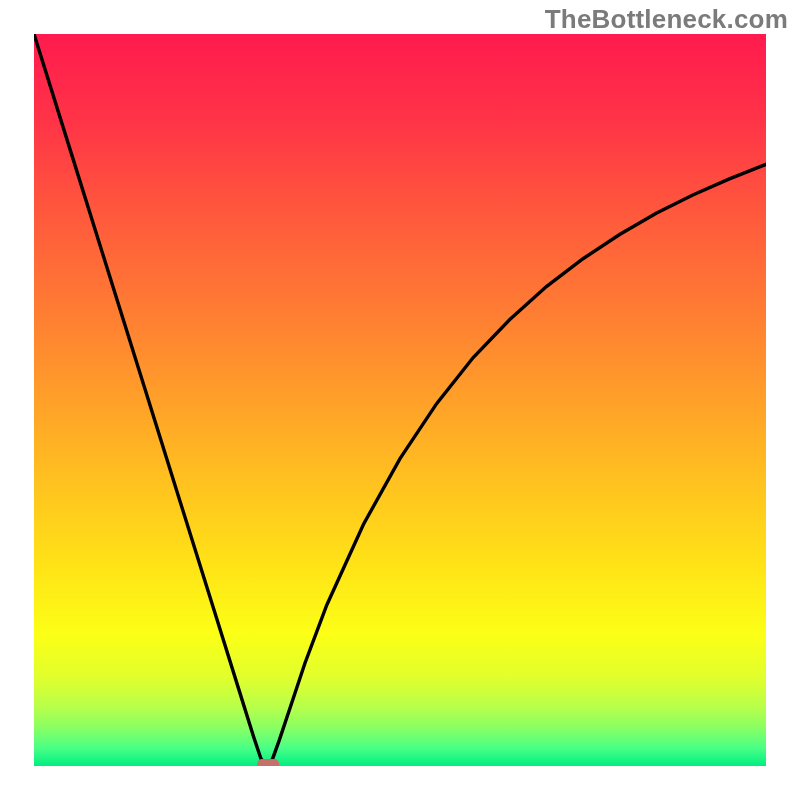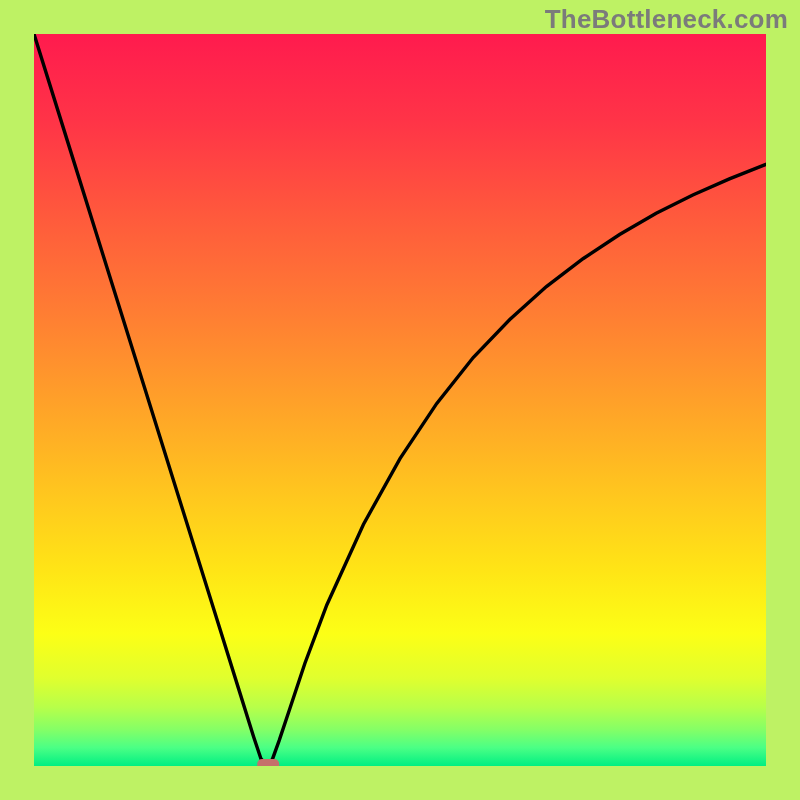--- a/index.html
+++ b/index.html
@@ -9,21 +9,21 @@
     height: 800px;
     background: #000;
     overflow: hidden;
   }
   .frame {
     position: absolute;
     left: 0;
     top: 0;
     width: 800px;
     height: 800px;
-    background: #bef264;
+    background: #ffffff;
     text-decoration: underline;
   }
   .plot {
     position: absolute;
     left: 34px;
     top: 34px;
     width: 732px;
     height: 732px;
   }
   .watermark {

